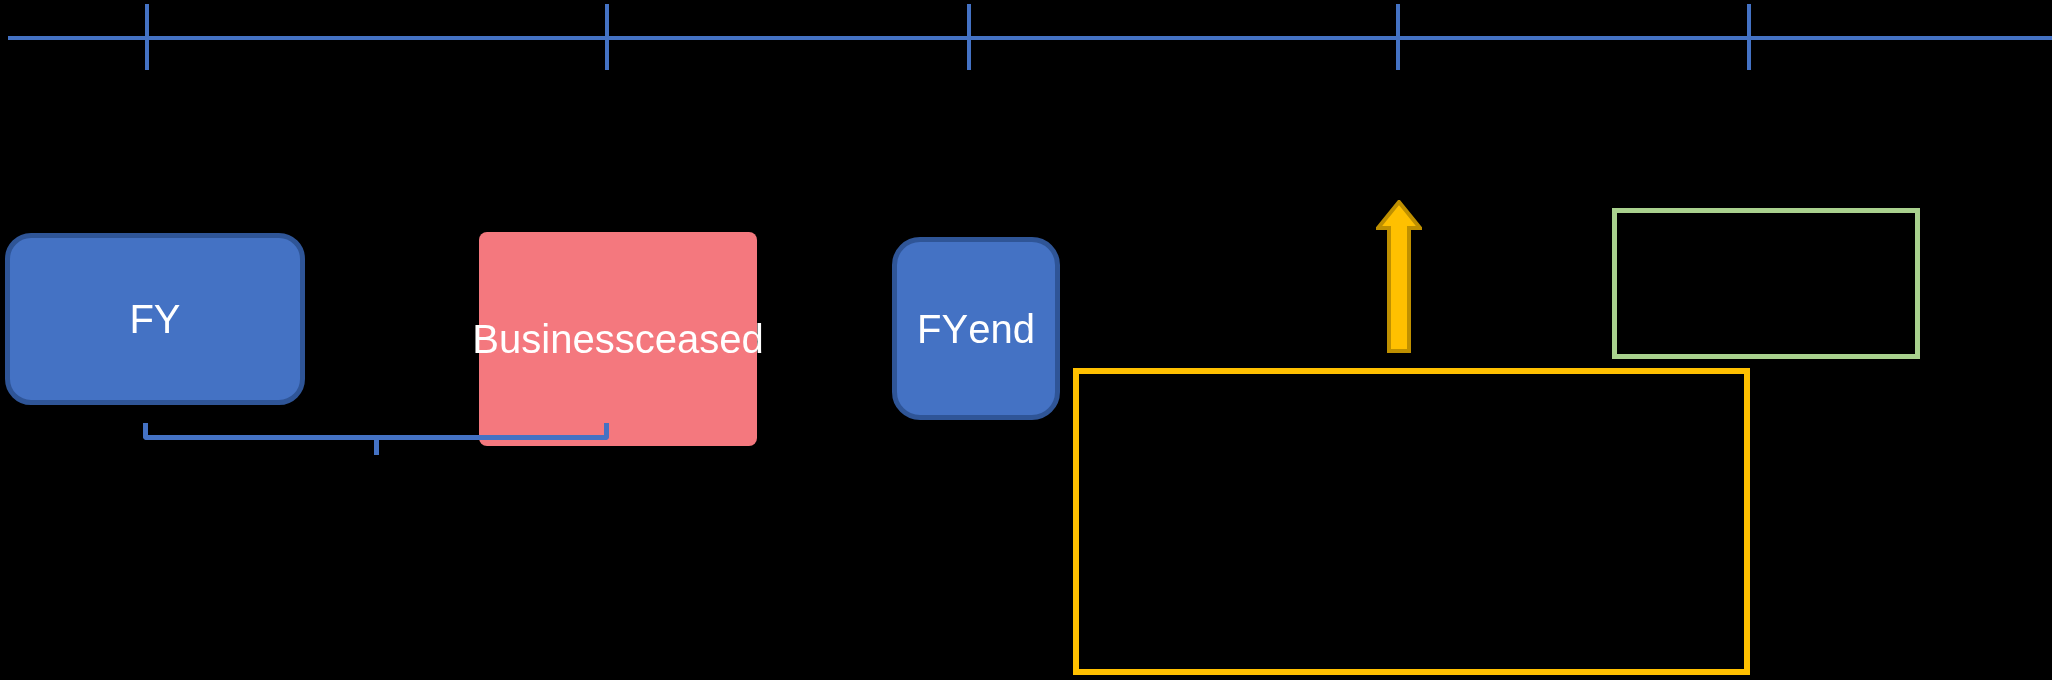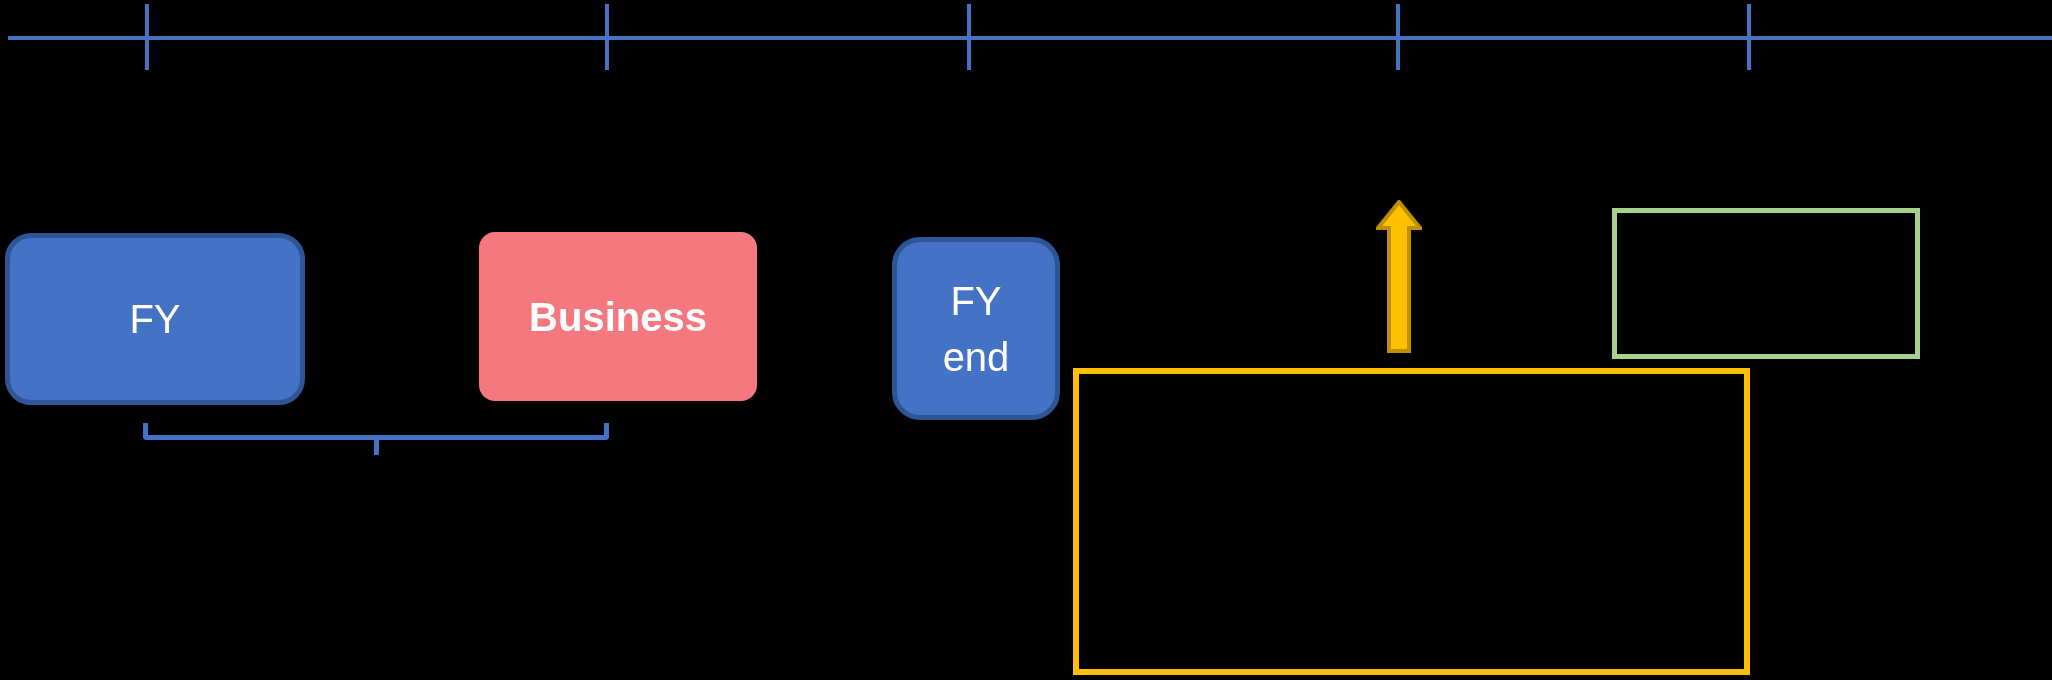--- a/index.html
+++ b/index.html
@@ -31,46 +31,45 @@
     top: 4px;
     width: 4px;
     height: 66px;
     background: #4472C4;
   }
 
   
   .event-box {
     position: absolute;
     display: flex;
-    flex-direction: column;
+    flex-direction: row;
     align-items: center;
     justify-content: center;
     color: #FFFFFF;
     font-size: 40px;
     line-height: 56px;
     text-align: center;
   }
   #fy-beginning {
     left: 5px;
     top: 233px;
     width: 300px;
     height: 172px;
     background: #4472C4;
     border: 5px solid #2F5597;
     border-radius: 26px;
   }
   #business-ceased {
     left: 479px;
     top: 232px;
     width: 278px;
-    height: 169px;
+    height: 214px;
     background: #F4787E;
     border: none;
-    border-radius: 16px;
-    font-weight: bold;
+    border-radius: 8px;
   }
   #fy-end {
     left: 892px;
     top: 237px;
     width: 168px;
     height: 183px;
     background: #4472C4;
     border: 5px solid #2F5597;
     border-radius: 28px;
   }
@@ -138,20 +137,21 @@
   <div class="tick" style="left:967px"></div>
   <div class="tick" style="left:1396px"></div>
   <div class="tick" style="left:1747px"></div>
 
   <div class="event-box" id="fy-beginning">
     <span>FY</span>
   </div>
 
   <div class="event-box" id="business-ceased">
     <span>Business</span>
+    <span>ceased</span>
   </div>
 
   <div class="event-box" id="fy-end">
     <span>FY</span>
     <span>end</span>
   </div>
 
   <div class="bracket-u"></div>
   <div class="bracket-center-tick"></div>
 

